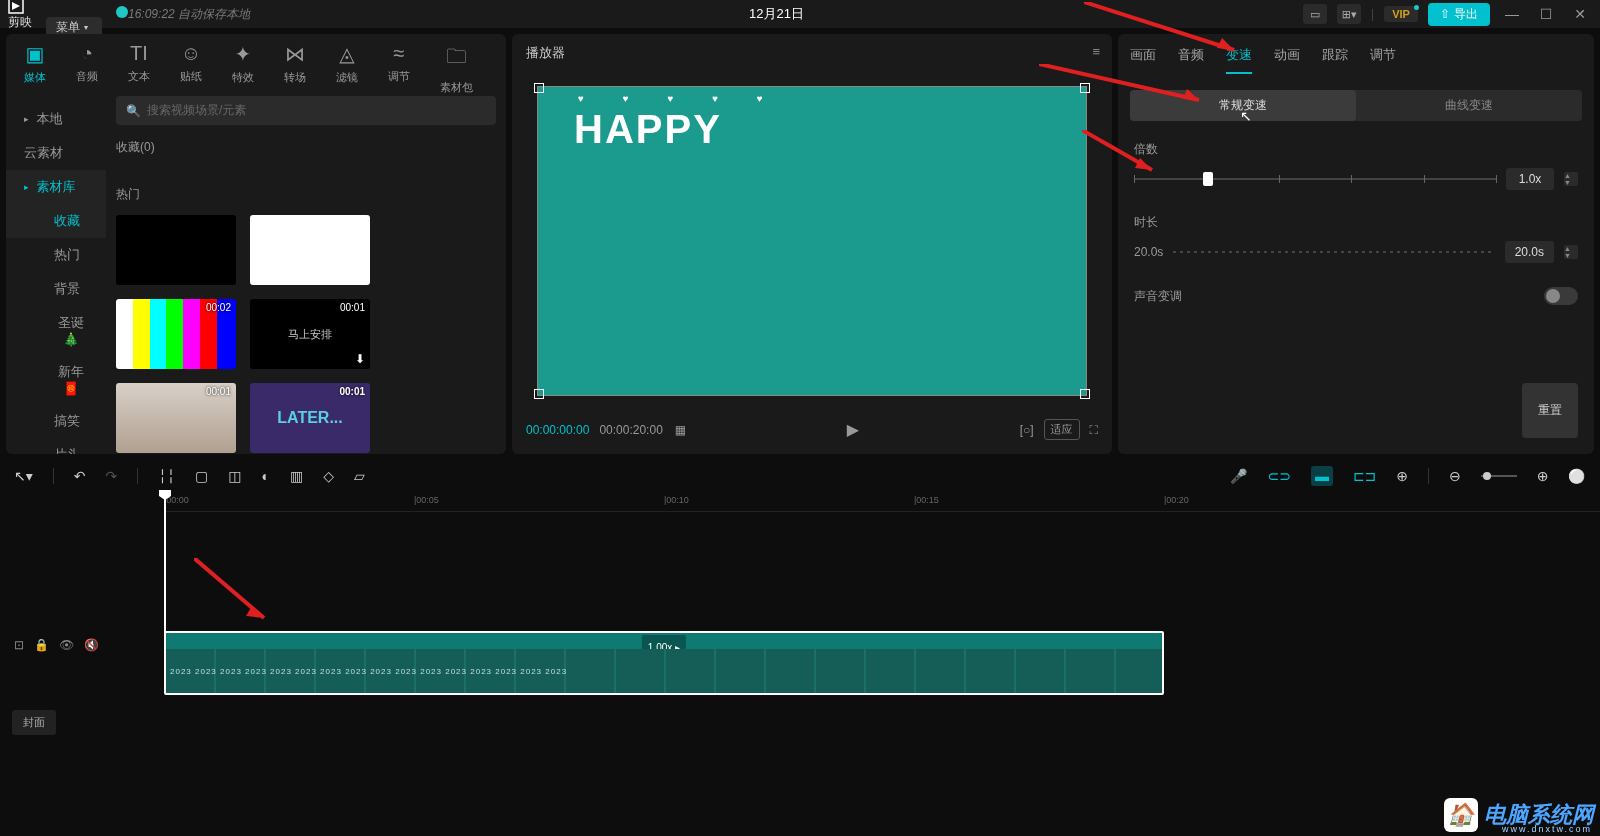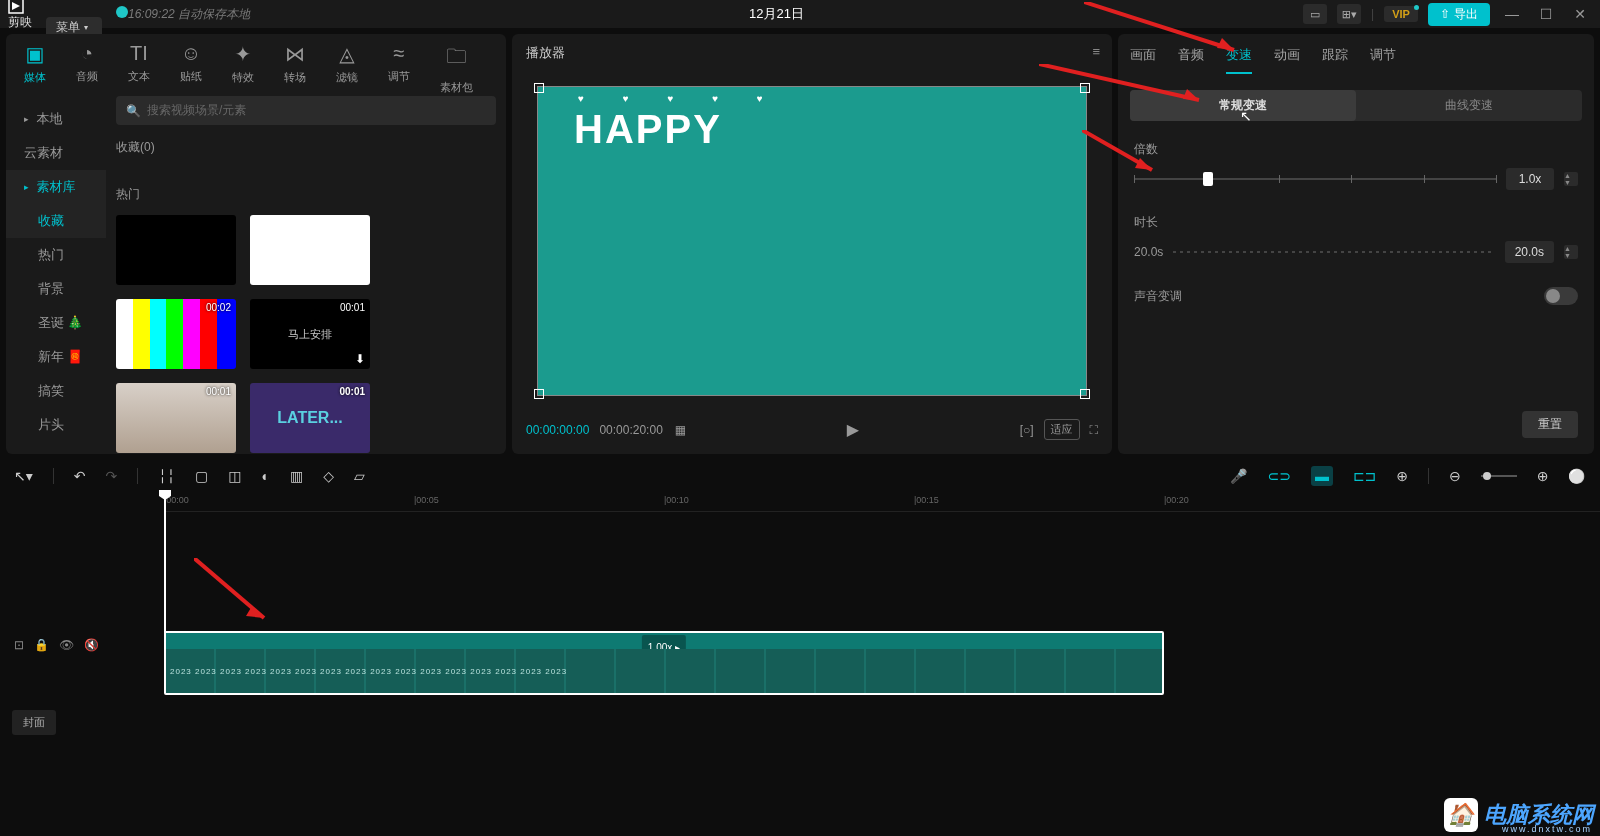--- a/index.html
+++ b/index.html
@@ -30,21 +30,21 @@
 .top-tabs { display: flex; padding: 8px 18px 0; gap: 30px; height: 62px; }
 .top-tab { display: flex; flex-direction: column; align-items: center; gap: 4px; font-size: 11px; color: #999; cursor: pointer; }
 .top-tab.active { color: #00c1cd; }
 .top-tab .ico { font-size: 20px; }
 
 .media-body { display: flex; flex: 1; overflow: hidden; }
 .side-cats { width: 100px; padding: 6px 0; }
 .side-cat { padding: 8px 18px; font-size: 13px; color: #999; cursor: pointer; display:flex; align-items:center; gap:4px;}
 .side-cat.active { color: #00c1cd; background: #232323; }
 .side-cat .chev { margin-right:4px; font-size:9px;}
-.side-sub { padding-left: 32px; }
+.side-sub { padding-left: 48px; text-align: center; }
 
 .media-content { flex: 1; padding: 0 10px; }
 .search { background: #2b2b2b; border-radius: 4px; padding: 6px 10px; font-size: 12px; color: #666; margin-bottom: 14px; display:flex; align-items:center; gap:6px;}
 .section-label { font-size: 12px; color: #999; margin: 8px 0 12px; }
 .thumb-grid { display: flex; flex-wrap: wrap; gap: 14px; }
 .thumb { width: 120px; height: 70px; background: #333; border-radius: 3px; position: relative; overflow:hidden; display:flex; align-items:center; justify-content:center; font-size:11px; color:#ccc;}
 .thumb .dur { position: absolute; top: 3px; right: 5px; font-size: 10px; color: #fff; text-shadow:0 0 3px #000;}
 .thumb .dl { position:absolute; bottom:3px; right:5px; color:#fff; font-size:12px;}
 
 
@@ -60,33 +60,33 @@
 .preview-controls .time-cur { color: #00c1cd; }
 .preview-controls .play { flex: 1; text-align: center; font-size: 16px; }
 .preview-controls .rbtn { margin-left: 10px; padding:2px 6px; border:1px solid #555; border-radius:3px; font-size:11px;}
 
 
 .prop-tabs { display: flex; padding: 12px 12px 0; gap: 22px; font-size: 13px; }
 .prop-tab { color: #a3a3a3; padding-bottom: 8px; cursor: pointer; }
 .prop-tab.active { color: #00c1cd; border-bottom: 2px solid #00c1cd; }
 .sub-tabs { display: flex; margin: 16px 12px 0; background: #2b2b2b; border-radius: 4px; }
 .sub-tab { flex: 1; text-align: center; padding: 7px; font-size: 12px; color: #888; cursor:pointer;}
-.sub-tab.active { background: #3b3b3b; color: #ddd; border-radius:4px;font-weight:bold;}
+.sub-tab.active { background: #3b3b3b; color: #ddd; border-radius:4px;}
 .prop-body { padding: 20px 16px; font-size: 12px; color: #999; }
 .prop-row { margin-bottom: 24px; }
 .prop-row .label { margin-bottom: 10px; }
 .slider-row { display: flex; align-items: center; gap: 10px; }
 .slider { flex: 1; height: 2px; background: #444; position: relative; }
 .slider .tick { position:absolute; width:1px; height:8px; background:#666; top:-3px;}
 .slider .thumb-s { position: absolute; width: 10px; height: 14px; background: #fff; border-radius: 2px; top: -6px; }
 .value-box { background: #2b2b2b; padding: 4px 10px; border-radius: 3px; color: #ddd; min-width:48px; text-align:center;}
 .spinner { width:14px; display:flex; flex-direction:column; background:#2b2b2b; border-radius:2px; font-size:7px; color:#888;}
 .toggle { width: 34px; height: 18px; background: #3a3a3a; border-radius: 9px; position: relative; margin-left:auto;}
 .toggle::after { content:''; position:absolute; width:14px; height:14px; background:#888; border-radius:50%; top:2px; left:2px;}
-.reset-btn { position:absolute; right:16px; bottom:16px; background:#333; padding:5px 16px; border-radius:4px; font-size:12px; color:#ccc;}
+.reset-btn { position:absolute; right:16px; bottom:16px; background:#333; padding:19px 16px; border-radius:4px; font-size:12px; color:#ccc;}
 
 
 .toolbar { height: 32px; display: flex; align-items: center; padding: 0 14px; gap: 20px; font-size: 14px; color: #ccc; background:#0d0d0d; }
 .toolbar .sep { width: 1px; height: 16px; background: #333; }
 .toolbar .ico { cursor: pointer; }
 .toolbar .spacer { flex: 1; }
 .toolbar .on { color: #00c1cd; }
 .zoom-slider { width: 36px; height:2px; background:#555; position:relative;}
 .zoom-slider::after{content:'';position:absolute;width:8px;height:8px;background:#ccc;border-radius:50%;top:-3px;left:2px;}
 

